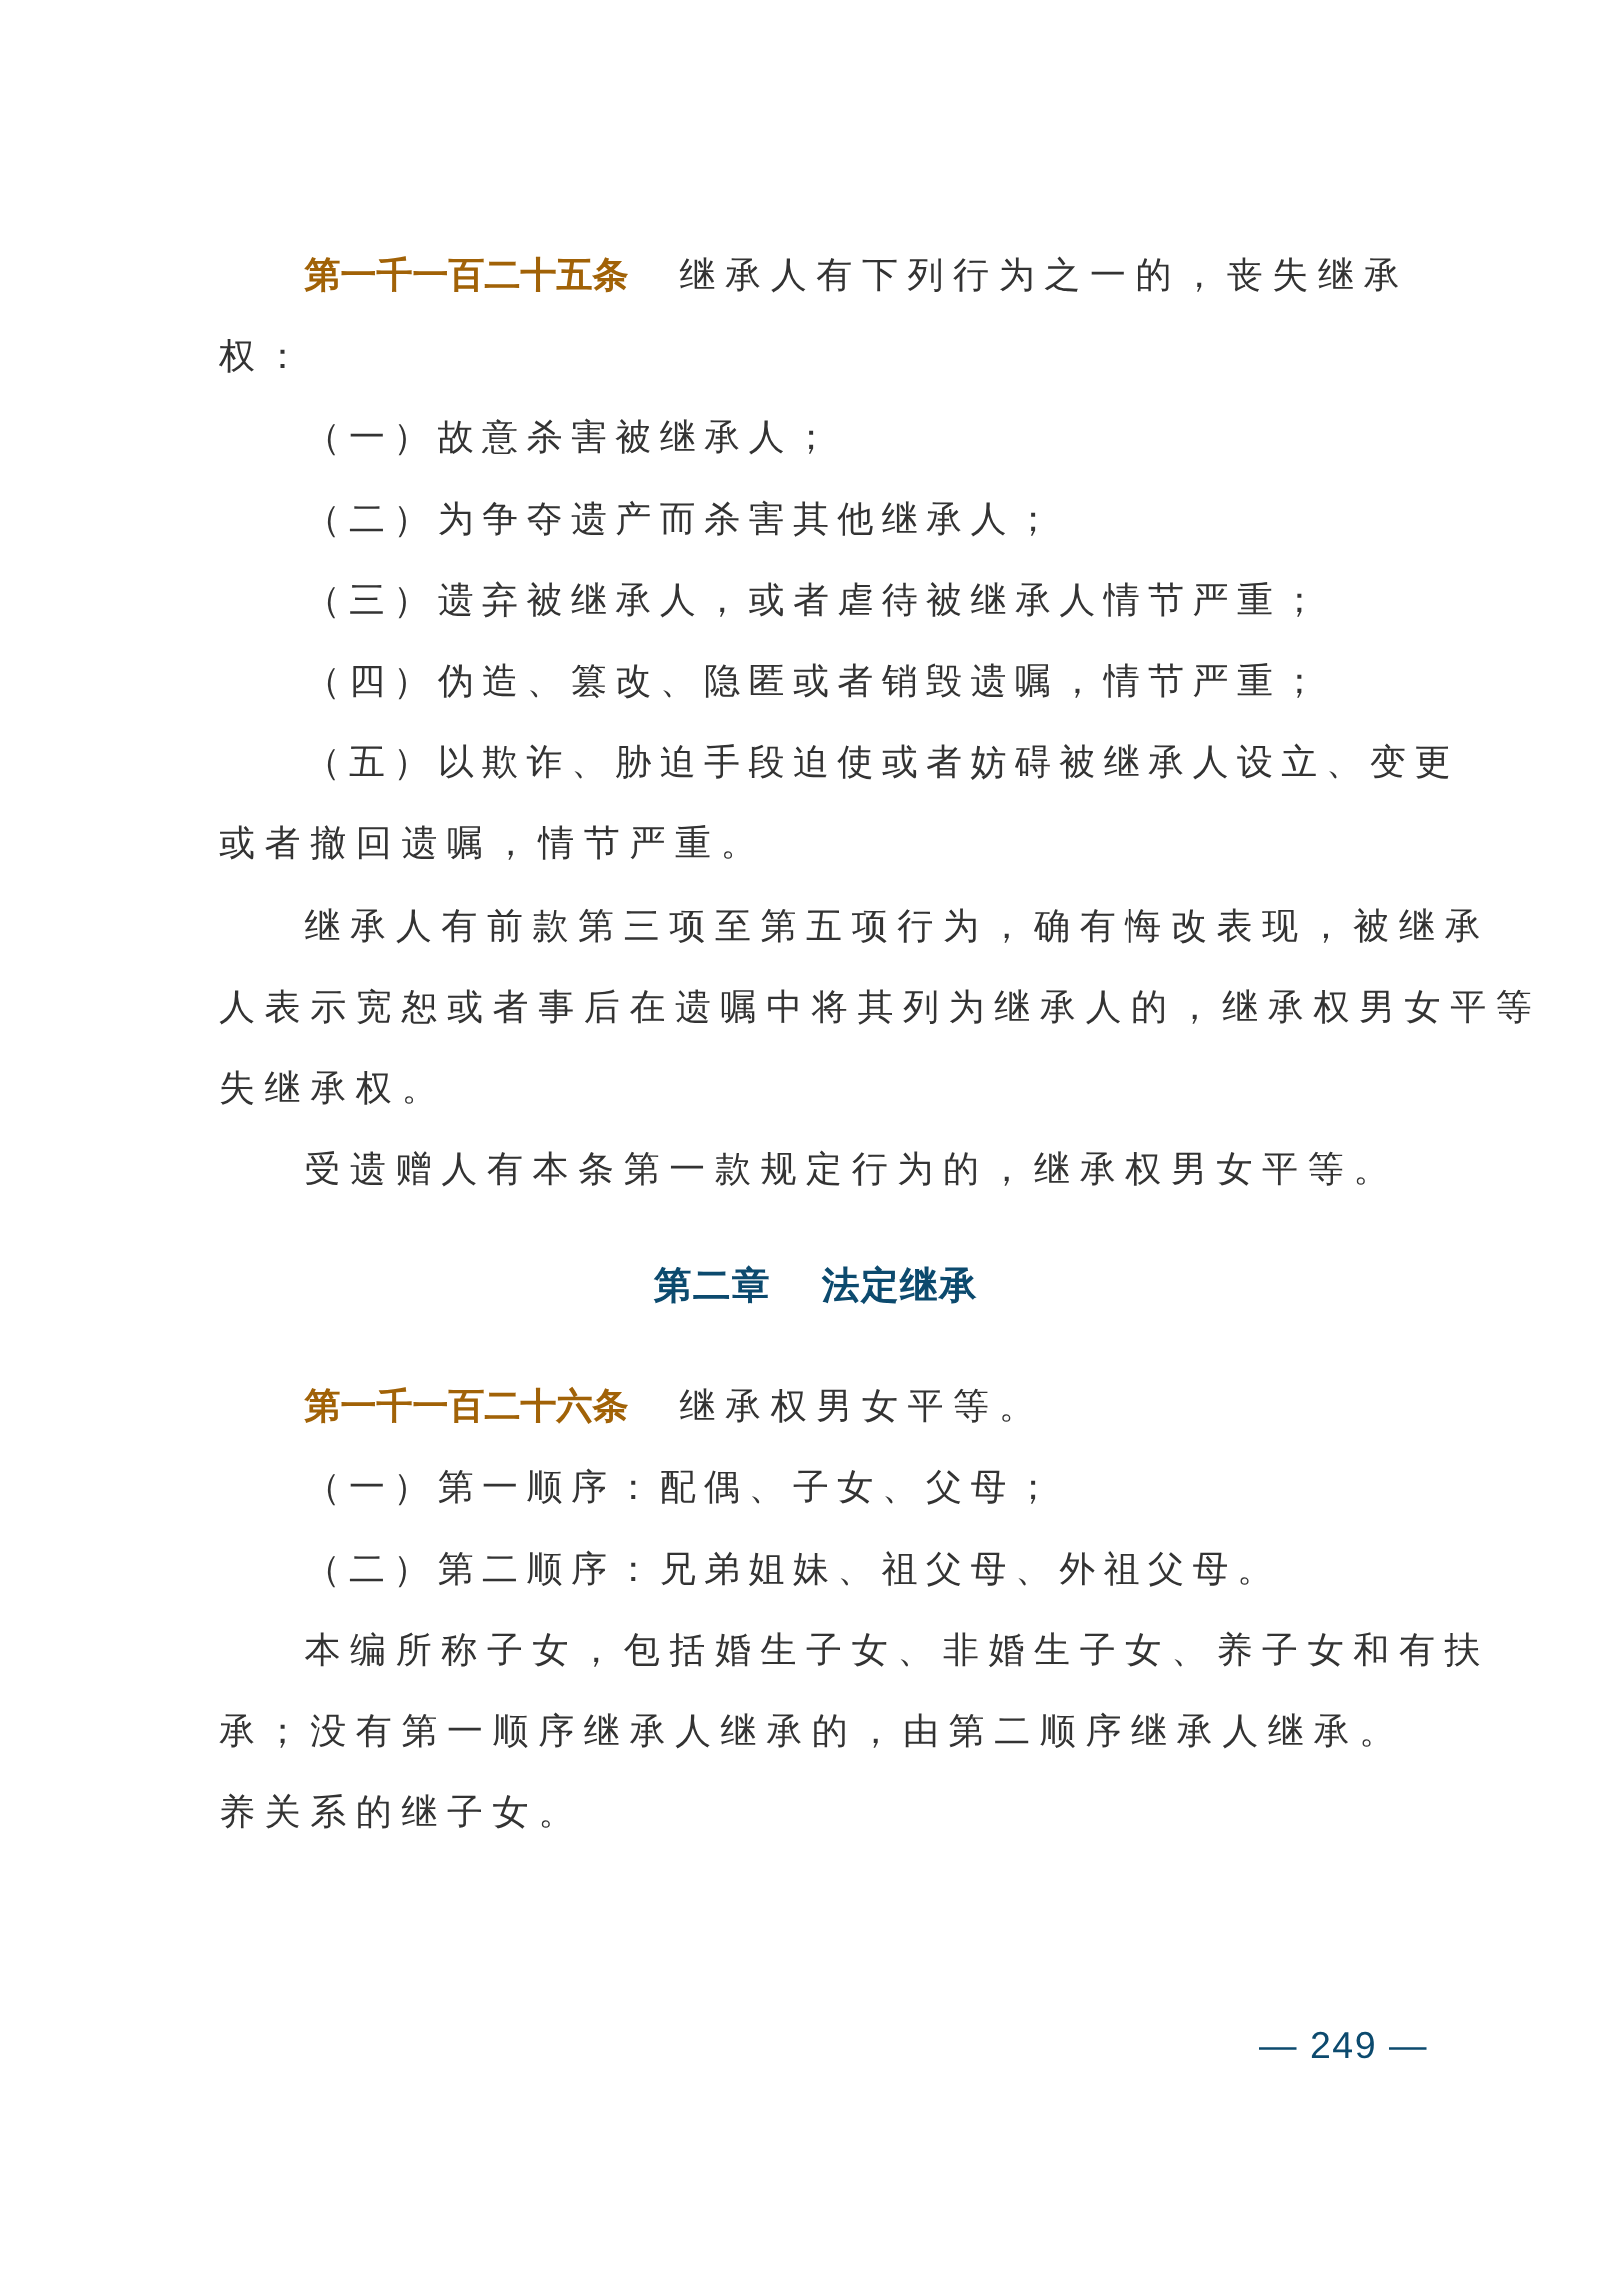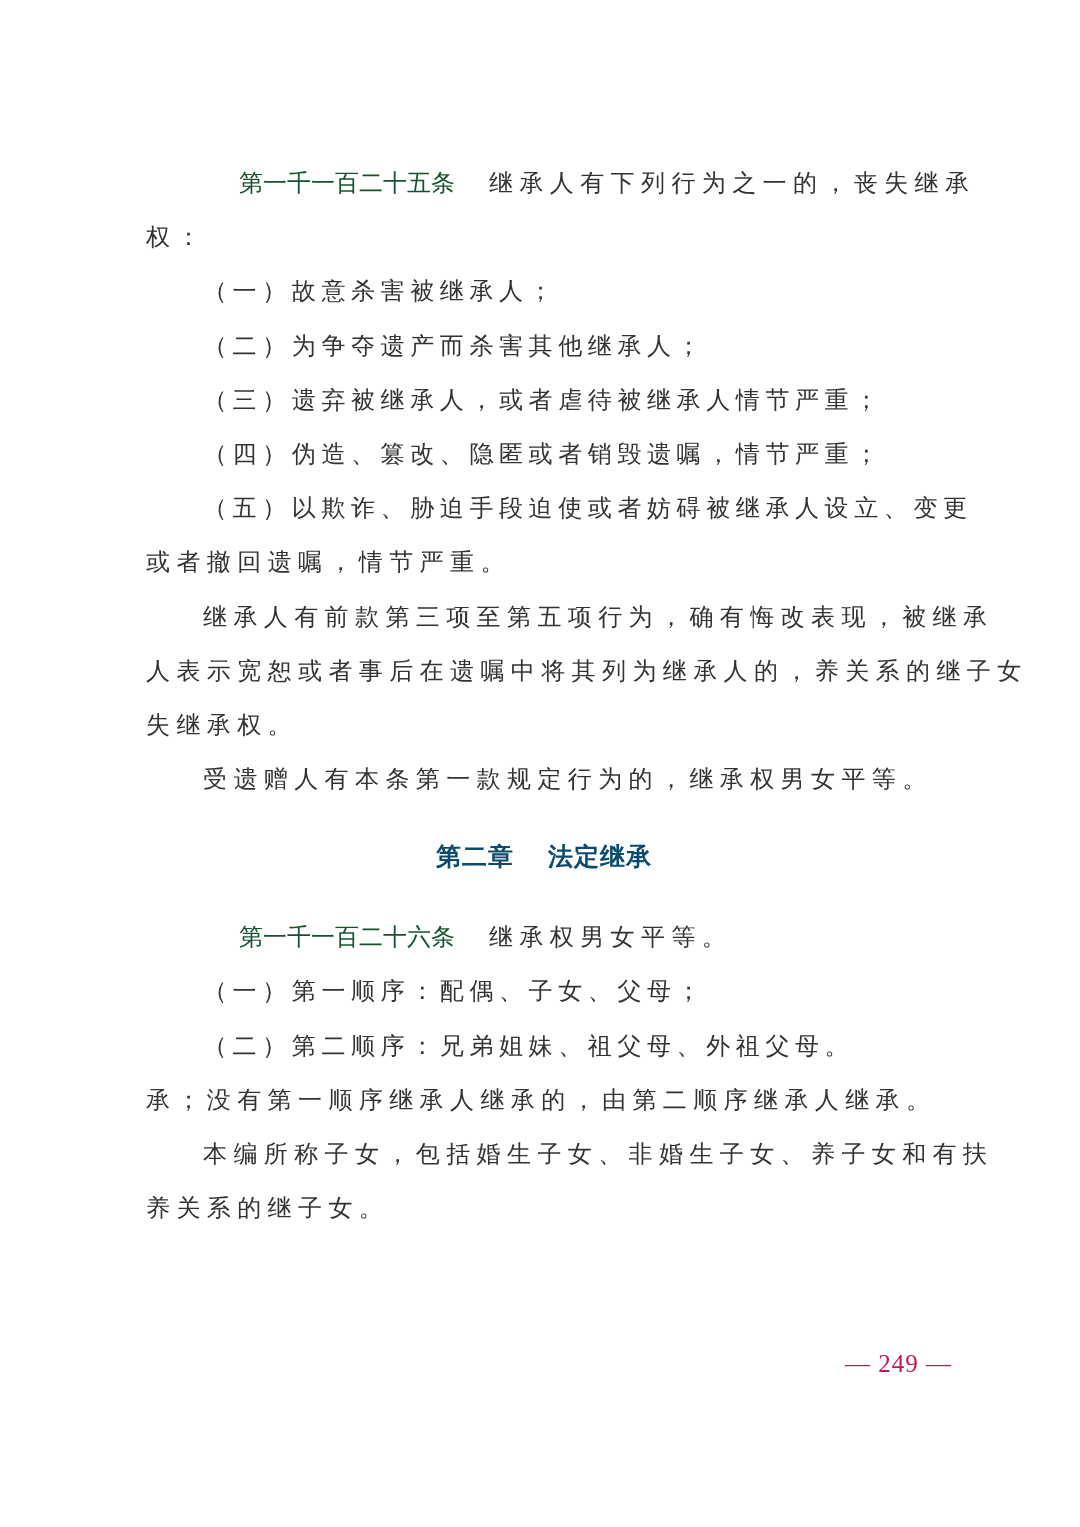--- a/index.html
+++ b/index.html
@@ -26,81 +26,80 @@
       line-height: 54.2px;
       height: 54.2px;
       letter-spacing: 6.4px;
       white-space: nowrap;
       color: #333;
     }
     .indent { padding-left: 57px; }
     .item { padding-left: 57px; letter-spacing: 5.6px; }
     .article-num {
       font-family: "DejaVu Sans", "Liberation Sans", sans-serif;
-      font-weight: normal;
+      font-weight: bold;
       letter-spacing: 0px;
-      color: #14532d;
+      color: #a16207;
       margin-right: 34px;
-      margin-left: 36px;
     }
     .chapter {
       font-family: "DejaVu Sans", "Liberation Sans", sans-serif;
       font-weight: bold;
       font-size: 25px;
       color: #0c4a6e;
       text-align: center;
       height: 54px;
       line-height: 54px;
       margin-top: 24px;
       margin-bottom: 26px;
       letter-spacing: 1px;
     }
     .chapter .gap { display: inline-block; width: 34px; }
     .page-number {
       position: absolute;
       left: 822px;
       top: 1350px;
       width: 130px;
-      font-family: Liberation Serif, serif;
+      font-family: Liberation Sans, sans-serif;
       font-size: 25px;
-      color: #be185d;
+      color: #0c4a6e;
       text-align: right;
       white-space: nowrap;
       letter-spacing: 1px;
     }
   </style>
 </head>
 <body>
 
 <div class="page">
 
   <div>
     <div class="line indent"><span class="article-num">第一千一百二十五条</span><span>继承人有下列行为之一的，丧失继承</span></div>
     <div class="line">权：</div>
     <div class="line item">（一）故意杀害被继承人；</div>
     <div class="line item">（二）为争夺遗产而杀害其他继承人；</div>
     <div class="line item">（三）遗弃被继承人，或者虐待被继承人情节严重；</div>
     <div class="line item">（四）伪造、篡改、隐匿或者销毁遗嘱，情节严重；</div>
     <div class="line item">（五）以欺诈、胁迫手段迫使或者妨碍被继承人设立、变更</div>
     <div class="line">或者撤回遗嘱，情节严重。</div>
     <div class="line indent">继承人有前款第三项至第五项行为，确有悔改表现，被继承</div>
-    <div class="line">人表示宽恕或者事后在遗嘱中将其列为继承人的，养关系的继子女</div>
+    <div class="line">人表示宽恕或者事后在遗嘱中将其列为继承人的，继承权男女平等</div>
     <div class="line">失继承权。</div>
     <div class="line indent">受遗赠人有本条第一款规定行为的，继承权男女平等。</div>
   </div>
 
   <div class="chapter"><span>第二章</span><span class="gap"></span><span>法定继承</span></div>
 
   <div>
     <div class="line indent"><span class="article-num">第一千一百二十六条</span><span>继承权男女平等。</span></div>
   </div>
 
   <div>
     <div class="line item">（一）第一顺序：配偶、子女、父母；</div>
     <div class="line item">（二）第二顺序：兄弟姐妹、祖父母、外祖父母。</div>
+    <div class="line indent">本编所称子女，包括婚生子女、非婚生子女、养子女和有扶</div>
     <div class="line">承；没有第一顺序继承人继承的，由第二顺序继承人继承。</div>
-    <div class="line indent">本编所称子女，包括婚生子女、非婚生子女、养子女和有扶</div>
     <div class="line">养关系的继子女。</div>
   </div>
 
 </div>
 
 <div class="page-number">— 249 —</div>
 
 </body></html>

